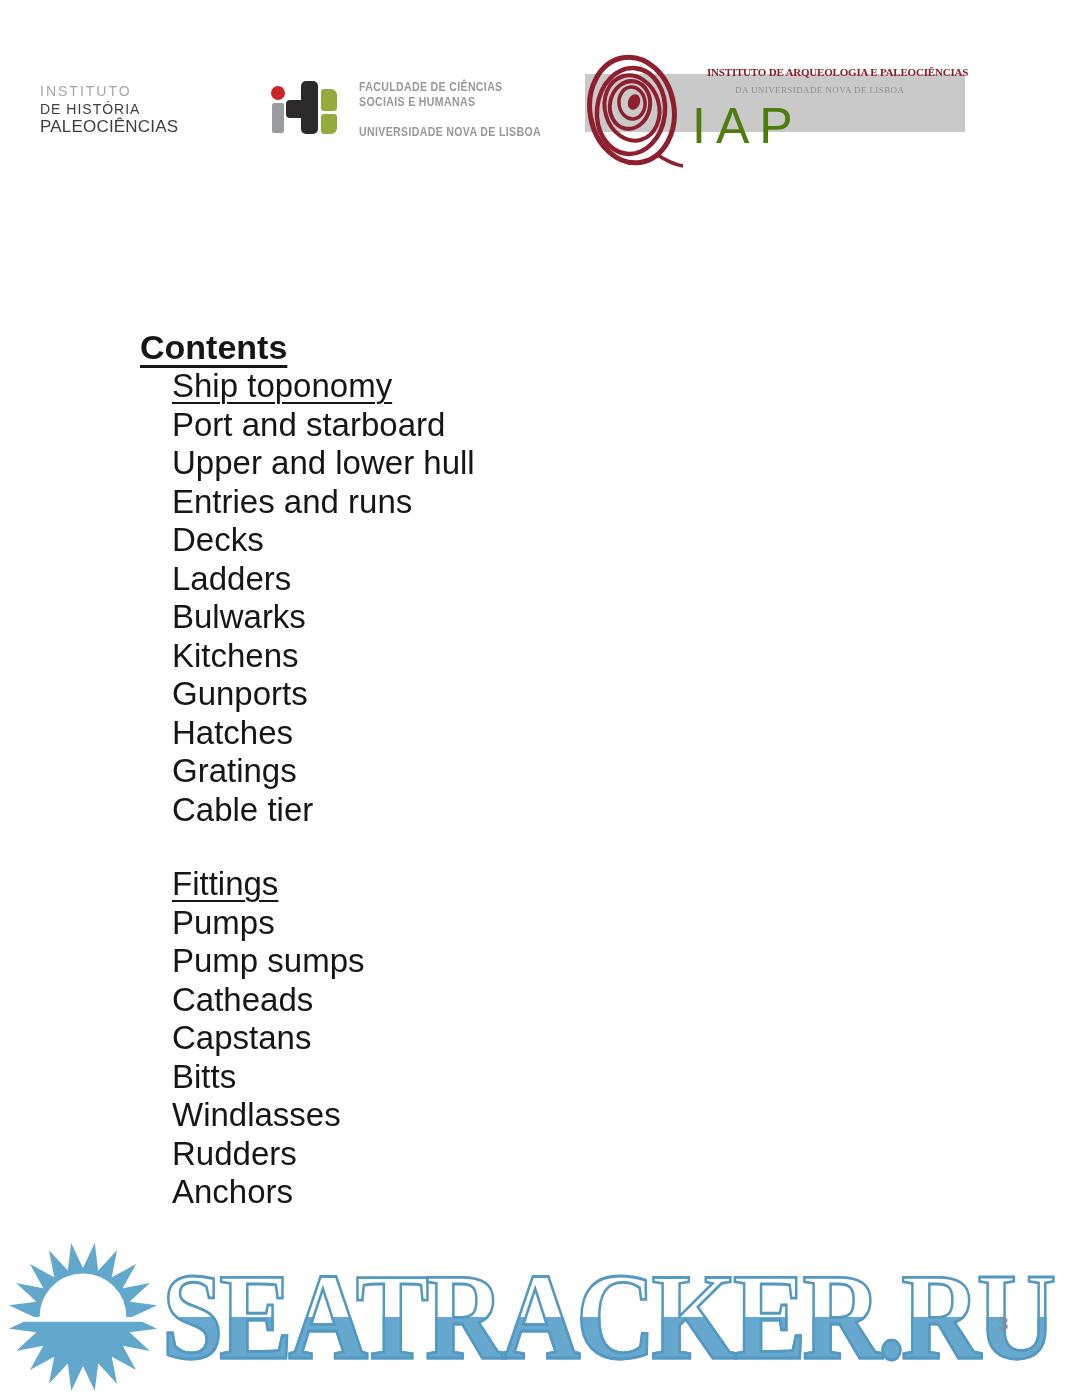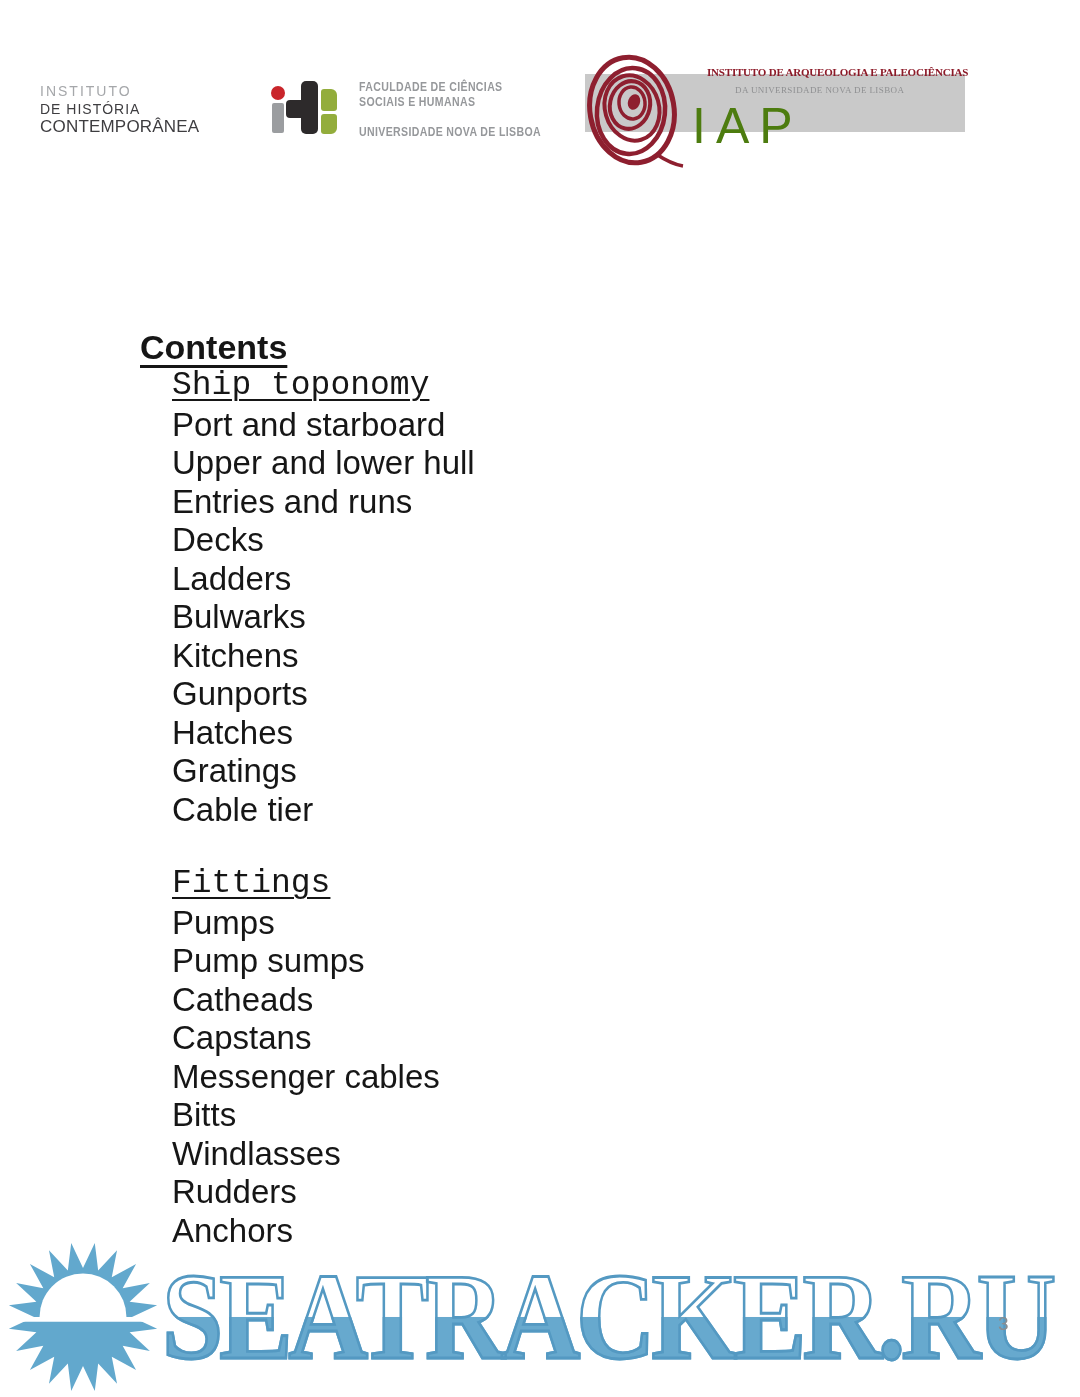--- a/index.html
+++ b/index.html
@@ -35,21 +35,21 @@
                 font-size:9px;letter-spacing:0.4px;color:#8f9092;white-space:nowrap;}
   .iap-acronym{position:absolute;left:692px;top:101px;font-family:Liberation Sans, sans-serif;
                font-size:50px;line-height:1;letter-spacing:10px;color:#4d7c0f;}
 
   
   .doc-heading{position:absolute;left:140px;top:280px;font-size:34px;font-weight:bold;color:#161616;
                text-decoration:underline;text-decoration-thickness:3px;text-underline-offset:6px;margin-top:48px;}
   .toc-section{position:absolute;left:172px;font-size:33px;line-height:38.5px;color:#161616;}
   .toc-section-1{top:367px;}
   .toc-section-2{top:865px;}
-  .toc-title{text-decoration:underline;text-decoration-thickness:2px;text-underline-offset:5px;font-family:Liberation Mono, monospace;}
+  .toc-title{text-decoration:underline;text-decoration-thickness:2px;text-underline-offset:5px;}
 
   
   .watermark{position:absolute;left:0;top:0;width:100%;height:100%;pointer-events:none;z-index:1;}
   .sun{position:absolute;left:4px;top:1238px;}
   .wm-text{position:absolute;left:162px;top:1256px;font-family:"Liberation Serif",serif;
            font-weight:bold;font-size:110px;line-height:108px;letter-spacing:-4px;white-space:nowrap;
            transform:scaleY(1.12);transform-origin:left top;color:#5fa3c9;}
   @supports ((-webkit-background-clip:text) or (background-clip:text)){
     .wm-text{
       background:linear-gradient(to bottom,#ffffff 0%,#ffffff 50%,#67a9ce 50%,#67a9ce 100%);
@@ -60,21 +60,21 @@
   .page-number{position:absolute;left:998px;top:1313px;font-size:19px;color:#8a8d90;z-index:3;}
 </style>
 </head>
 <body>
 
 <div class="page">
 
   <div class="ihc-text">
     <div class="ihc-line1">INSTITUTO</div>
     <div class="ihc-line2">DE HISTÓRIA</div>
-    <div class="ihc-line3">CONTEMPORÂNEA</div>
+    <div class="ihc-line3">PALEOCIÊNCIAS</div>
   </div>
 
   <div class="ihc-mark">
     <div class="ihc-dot"></div>
     <div class="ihc-stem"></div>
     <div class="ihc-cross"></div>
     <div class="ihc-bar"></div>
     <div class="ihc-green-top"></div>
     <div class="ihc-green-bot"></div>
   </div>
@@ -120,21 +120,20 @@
       <div class="toc-item">Gratings</div>
       <div class="toc-item">Cable tier</div>
     </div>
 
     <div class="toc-section toc-section-2">
       <div class="toc-title">Fittings</div>
       <div class="toc-item">Pumps</div>
       <div class="toc-item">Pump sumps</div>
       <div class="toc-item">Catheads</div>
       <div class="toc-item">Capstans</div>
-      <div class="toc-item">Messenger cables</div>
       <div class="toc-item">Bitts</div>
       <div class="toc-item">Windlasses</div>
       <div class="toc-item">Rudders</div>
       <div class="toc-item">Anchors</div>
     </div>
   </div>
 
   <div class="watermark">
     <svg class="sun" width="158" height="158" viewBox="0 0 200 200">
       <polygon fill="#62a8cd" points="162,100 193.8,114.9 159,119.2 184.6,143.1 150.2,136.4 167.2,167.2 136.4,150.2 143.1,184.6 119.2,159 114.9,193.8 100,162 85.1,193.8 80.8,159 56.9,184.6 63.6,150.2 32.8,167.2 49.8,136.4 15.4,143.1 41,119.2 6.2,114.9 38,100 6.2,85.1 41,80.8 15.4,56.9 49.8,63.6 32.8,32.8 63.6,49.8 56.9,15.4 80.8,41 85.1,6.2 100,38 114.9,6.2 119.2,41 143.1,15.4 136.4,49.8 167.2,32.8 150.2,63.6 184.6,56.9 159,80.8 193.8,85.1"></polygon>

